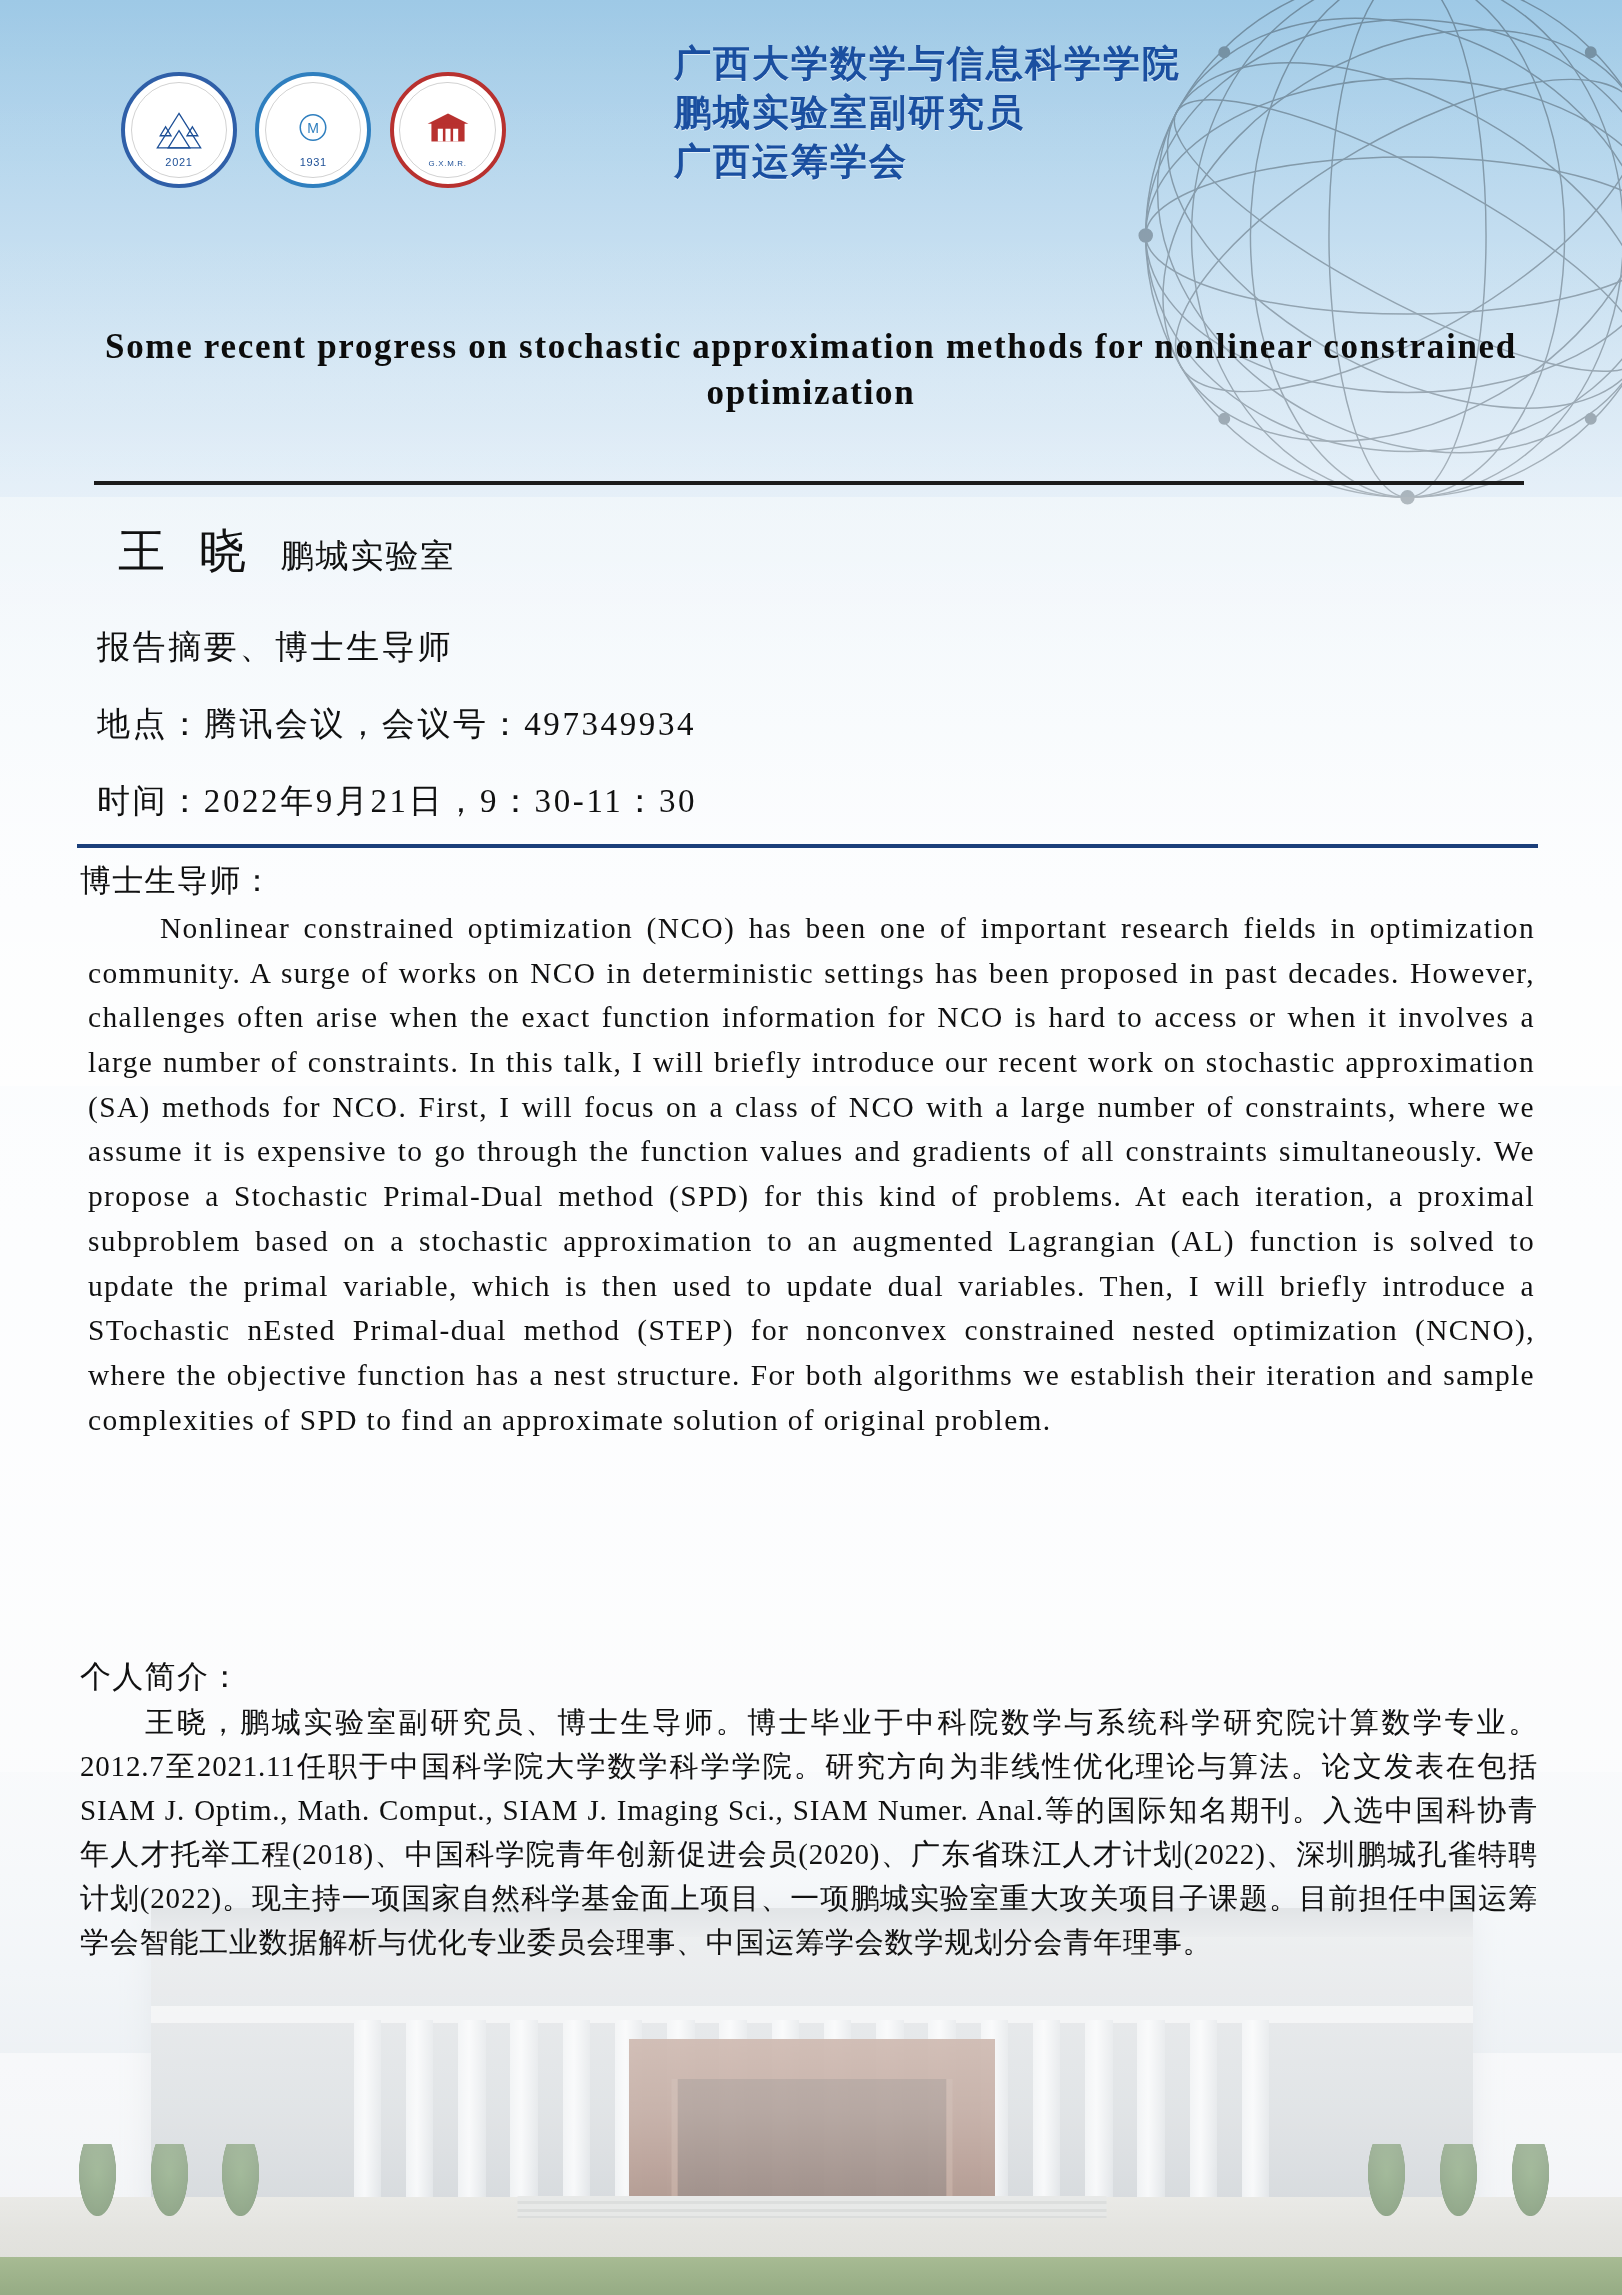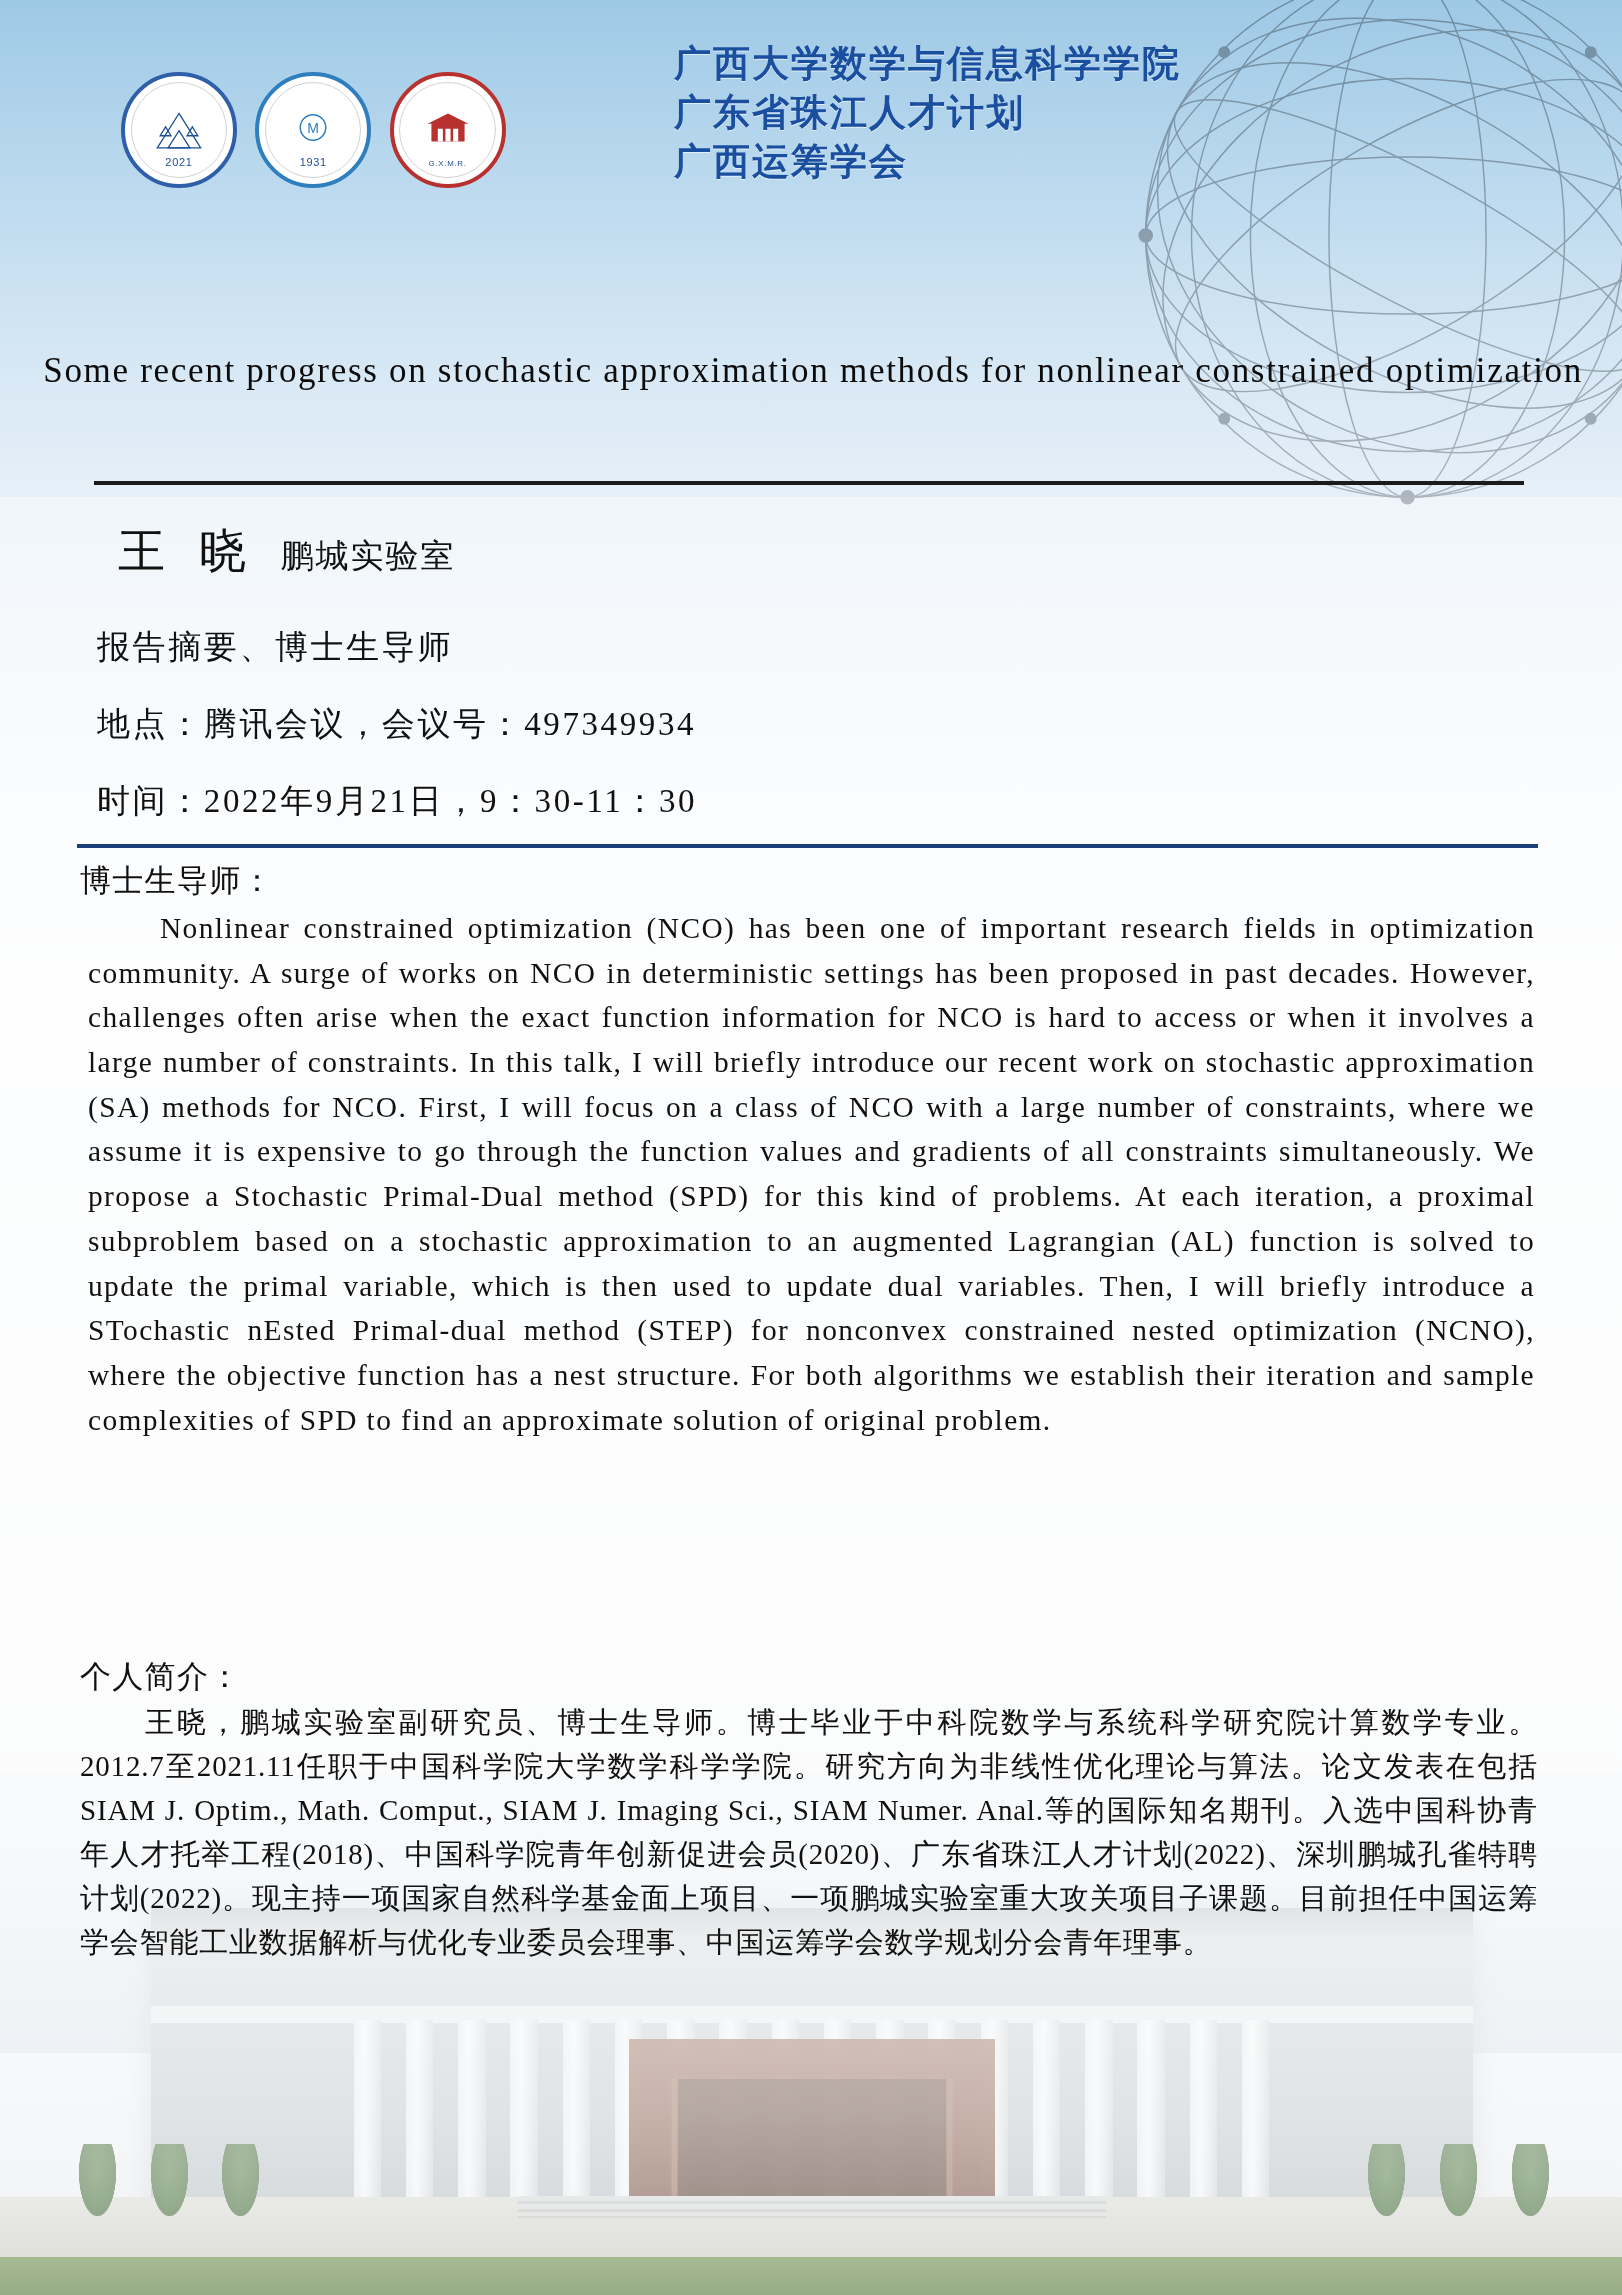--- a/index.html
+++ b/index.html
@@ -198,29 +198,29 @@
     letter-spacing: 2px;
     font-family: "Liberation Sans", sans-serif;
     font-weight: 600;
     text-shadow: 0 0.7px 0 rgba(255,255,255,0.6);
   }
   .org-lines div { white-space: nowrap; }
 
   .title {
     position: absolute;
     left: 39px;
-    top: 348px;
+    top: 324px;
     width: 1544px;
-    text-align: right;
+    text-align: center;
     font-size: 35px;
     line-height: 1.32;
     letter-spacing: 1.7px;
     color: #0c0c0c;
     font-family: "Liberation Serif", serif;
-    font-weight: 400;
+    font-weight: 700;
   }
 
   .rule {
     position: absolute;
     background: #1b1b1b;
   }
   .rule-top {
     left: 94px;
     top: 481px;
     width: 1430px;
@@ -418,21 +418,21 @@
           <rect x="24" y="30" width="8" height="20" fill="#fff"></rect>
           <rect x="36" y="30" width="8" height="20" fill="#fff"></rect>
           <rect x="48" y="30" width="8" height="20" fill="#fff"></rect>
         </svg>
         <div class="year" style="font-size:7.9px">G.X.M.R.</div>
       </div>
     </div>
 
     <div class="org-lines">
       <div>广西大学数学与信息科学学院</div>
-      <div>广东省珠江人才计划</div>
+      <div>鹏城实验室副研究员</div>
       <div>广西运筹学会</div>
     </div>
 
     <div class="title">Some recent progress on stochastic approximation methods for nonlinear constrained optimization</div>
 
     <div class="rule rule-top"></div>
 
     <div class="speaker-row">
       <span class="speaker-name">王 晓</span>
       <span class="speaker-affil">鹏城实验室</span>

